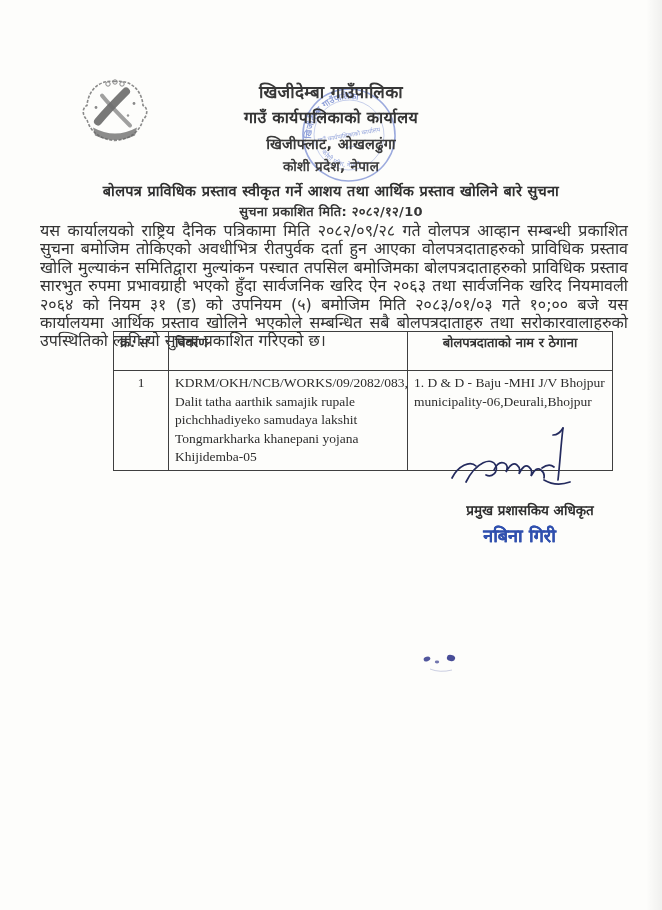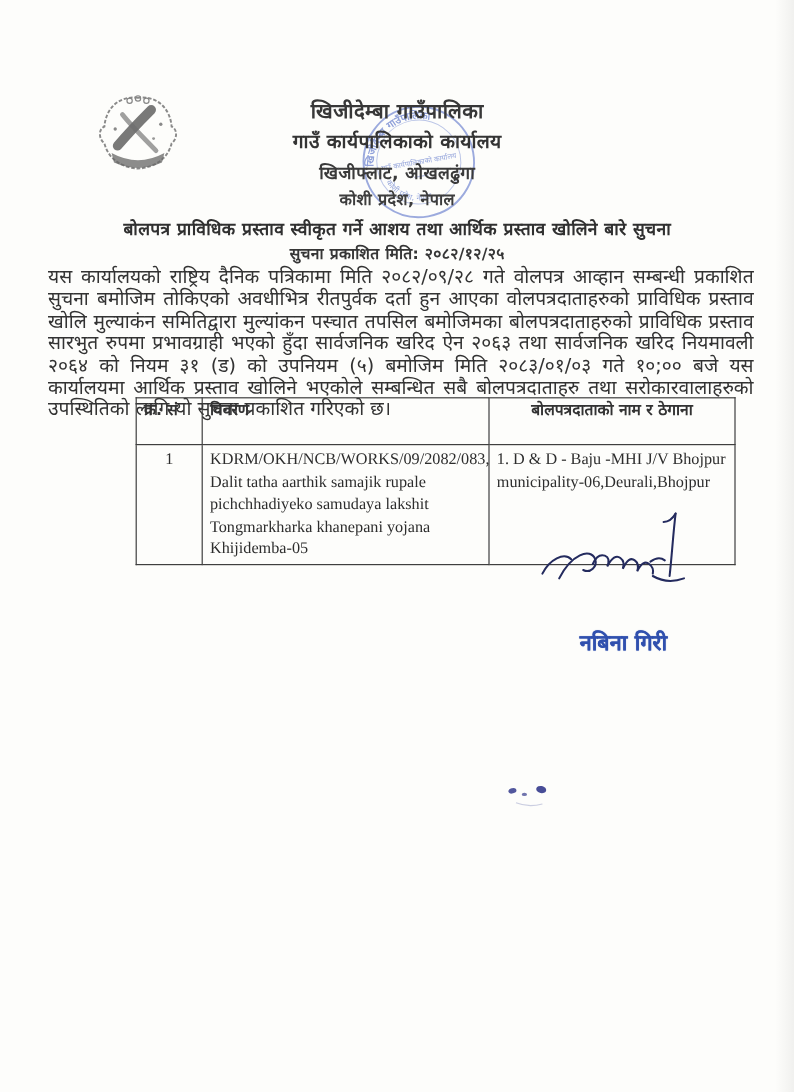--- a/index.html
+++ b/index.html
@@ -99,21 +99,21 @@
       <path d="M44,62 h12" stroke="#4a66c8" stroke-width="1" opacity="0.5"></path>
     </svg>
   </div>
 
   <div class="hline h1">खिजीदेम्बा गाउँपालिका</div>
   <div class="hline h2">गाउँ कार्यपालिकाको कार्यालय</div>
   <div class="hline h3">खिजीफ्लाट, ओखलढुंगा</div>
   <div class="hline h4">कोशी प्रदेश, नेपाल</div>
 
   <div class="hline title">बोलपत्र प्राविधिक प्रस्ताव स्वीकृत गर्ने आशय तथा आर्थिक प्रस्ताव खोलिने बारे सुचना</div>
-  <div class="hline pubdate">सुचना प्रकाशित मिति: २०८२/१२/२५</div>
+  <div class="hline pubdate">सुचना प्रकाशित मिति: २०८२/१२/10</div>
 
   <p class="bodytext">यस कार्यालयको राष्ट्रिय दैनिक पत्रिकामा मिति २०८२/०९/२८ गते वोलपत्र आव्हान सम्बन्धी प्रकाशित सुचना बमोजिम तोकिएको अवधीभित्र रीतपुर्वक दर्ता हुन आएका वोलपत्रदाताहरुको प्राविधिक प्रस्ताव खोलि मुल्याकंन समितिद्वारा मुल्यांकन पस्चात तपसिल बमोजिमका बोलपत्रदाताहरुको प्राविधिक प्रस्ताव सारभुत रुपमा प्रभावग्राही भएको हुँदा सार्वजनिक खरिद ऐन २०६३ तथा सार्वजनिक खरिद नियमावली २०६४ को नियम ३१ (ड) को उपनियम (५) बमोजिम मिति २०८३/०१/०३ गते १०;०० बजे यस कार्यालयमा आर्थिक प्रस्ताव खोलिने भएकोले सम्बन्धित सबै बोलपत्रदाताहरु तथा सरोकारवालाहरुको उपस्थितिको लागि यो सुचना प्रकाशित गरिएको छ।</p>
 
   <table class="bidders">
     <thead>
       <tr>
         <th class="c-sn">क्र. सं</th>
         <th class="c-desc">विवरण</th>
         <th class="c-bidder">बोलपत्रदाताको नाम र ठेगाना</th>
       </tr>
@@ -138,20 +138,21 @@
         <path d="M6,58 C12,46 24,40 30,46"></path>
         <path d="M20,62 C30,42 46,36 50,46 C52,52 46,58 40,55"></path>
         <path d="M48,50 q4,-9 10,-7 q5,2 2,9 q6,-11 11,-7 q4,3 2,9 q5,-11 10,-7 q4,3 2,9 q5,-10 10,-6 q4,3 3,8"></path>
         <path d="M96,48 q7,-5 12,-1"></path>
         <path d="M112,60 C114,42 115,24 117,8"></path>
         <path d="M117,8 q-4,7 -10,7"></path>
         <path d="M98,60 q12,7 26,2"></path>
       </g>
     </svg>
   </div>
+  <div class="sig-desig">प्रमुख प्रशासकिय अधिकृत</div>
   <div class="stamp-name">नबिना गिरी</div>
 
   <div class="smudge">
     <svg viewBox="0 0 48 26" width="48" height="26">
       <ellipse cx="7" cy="9" rx="3.4" ry="2.2" fill="#343a8c" opacity="0.85" transform="rotate(-15 7 9)"></ellipse>
       <ellipse cx="17" cy="12" rx="2.2" ry="1.4" fill="#343a8c" opacity="0.7"></ellipse>
       <ellipse cx="31" cy="8" rx="4.2" ry="3" fill="#343a8c" opacity="0.9" transform="rotate(12 31 8)"></ellipse>
       <path d="M10,19 q10,4 22,1" stroke="#9aa0c8" stroke-width="1" fill="none" opacity="0.5"></path>
     </svg>
   </div>

